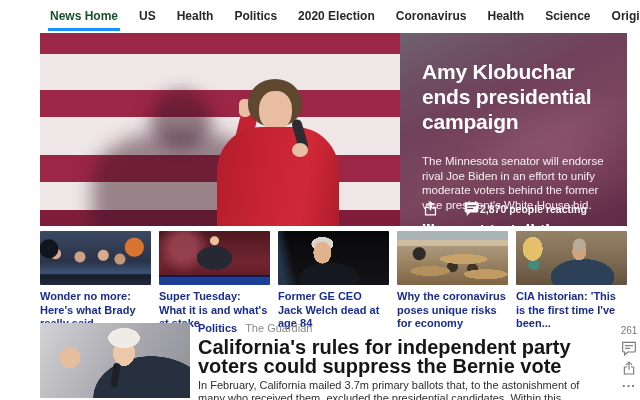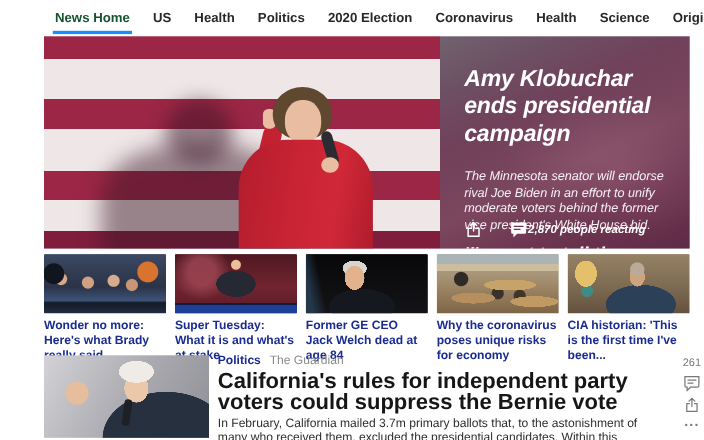--- a/index.html
+++ b/index.html
@@ -6,21 +6,21 @@
     font-family:"Liberation Sans","DejaVu Sans",sans-serif;-webkit-font-smoothing:antialiased;}
   *{box-sizing:border-box;}
 
   
   .nav{position:absolute;left:50px;top:0;height:32px;display:flex;align-items:center;gap:21px;}
   .nav-item{font-size:12px;font-weight:600;color:#26282a;white-space:nowrap;cursor:pointer;position:relative;}
   .nav-item.active{font-weight:700;color:#14532d;}
   .nav-item.active::after{content:"";position:absolute;left:-2px;right:-2px;bottom:-8px;height:3px;background:#188fff;}
 
   
-  .hero{position:absolute;left:40px;top:33px;width:587px;height:240px;display:flex;cursor:pointer;font-style:italic;}
+  .hero{position:absolute;left:40px;top:33px;width:587px;height:240px;display:flex;cursor:pointer;}
   .hero-photo{position:relative;width:360px;height:193px;overflow:hidden;flex:none;
     background:linear-gradient(180deg,
       #9c2645 0 21px,#eee6e7 21px 57px,
       #9c2645 57px 84px,#eee6e7 84px 122px,
       #9c2645 122px 149px,#eee6e7 149px 177px,
       #801d3d 177px 193px);}
   .shadow-head{position:absolute;left:110px;top:58px;width:62px;height:58px;border-radius:50%;
     background:rgba(60,22,40,.5);filter:blur(8px);}
   .shadow-body{position:absolute;left:52px;top:98px;width:178px;height:110px;border-radius:45% 45% 0 0;
     background:rgba(60,22,40,.48);filter:blur(9px);}

